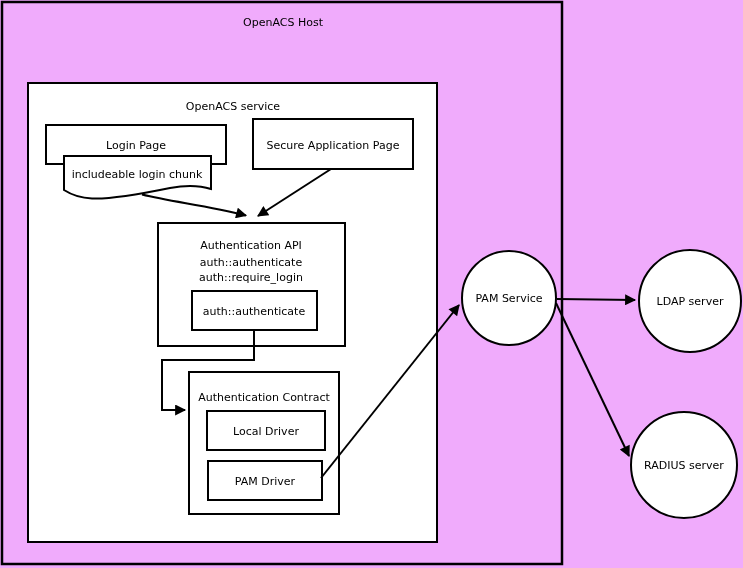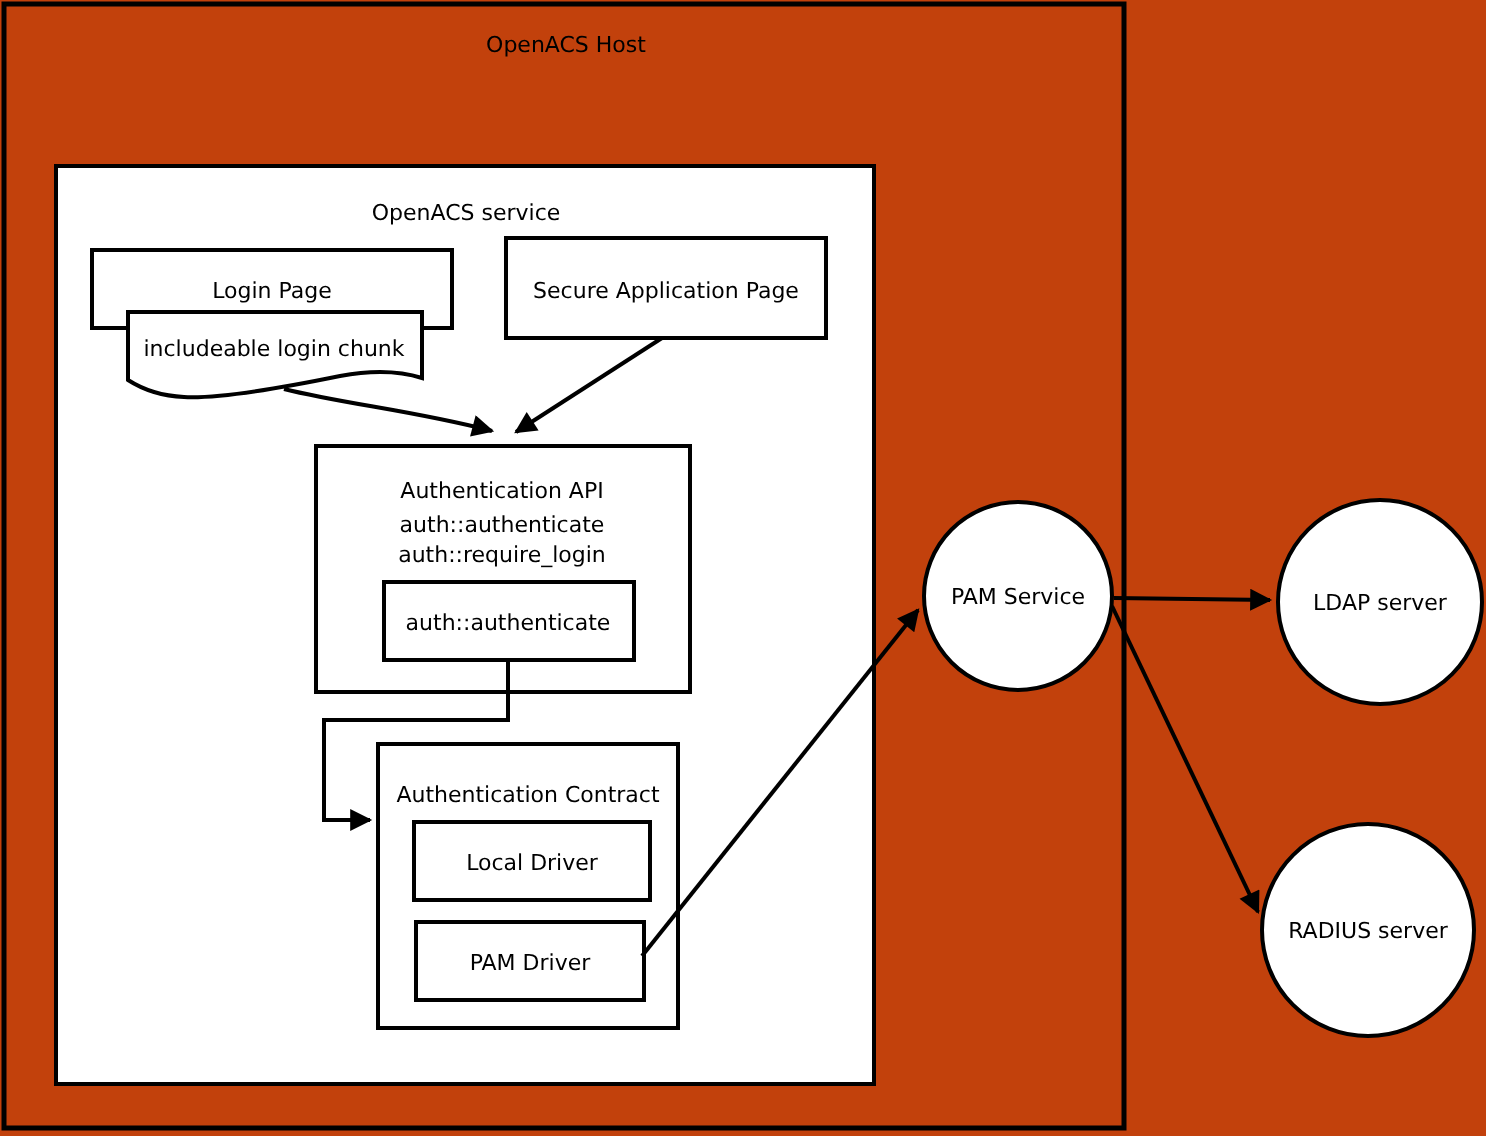--- a/index.html
+++ b/index.html
@@ -1,20 +1,20 @@
 <!DOCTYPE html>
 <html><head>
 <meta charset="utf-8">
 <style>
   html, body { margin: 0; padding: 0; background: #ffffff; }
   .canvas {
     position: relative;
     width: 743px;
     height: 568px;
-    background: #c2410c;
+    background: #f0abfc;
     font-family: "DejaVu Sans", "Liberation Sans", sans-serif;
     overflow: hidden;
   }
   svg { display: block; }
   .shape { fill: #ffffff; stroke: #000000; stroke-width: 2; }
   .outer  { fill: none; stroke: #000000; stroke-width: 2.5; }
   .edge  { fill: none; stroke: #000000; stroke-width: 2; }
   .lbl   { font-size: 11px; fill: #000000; text-anchor: middle;
            font-family: "DejaVu Sans", "Liberation Sans", sans-serif; }
 </style>

